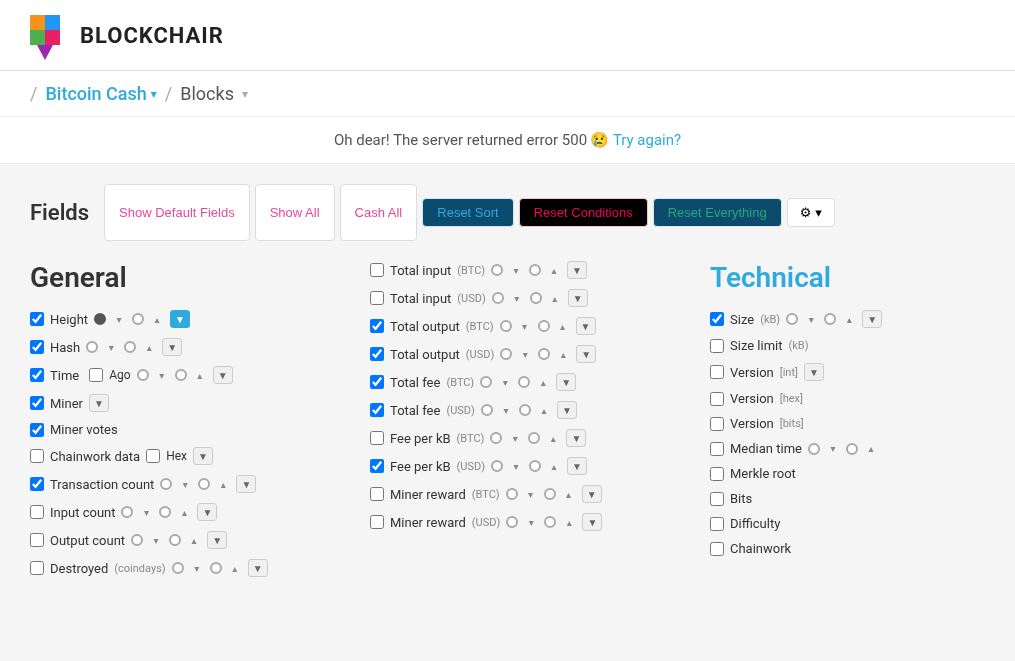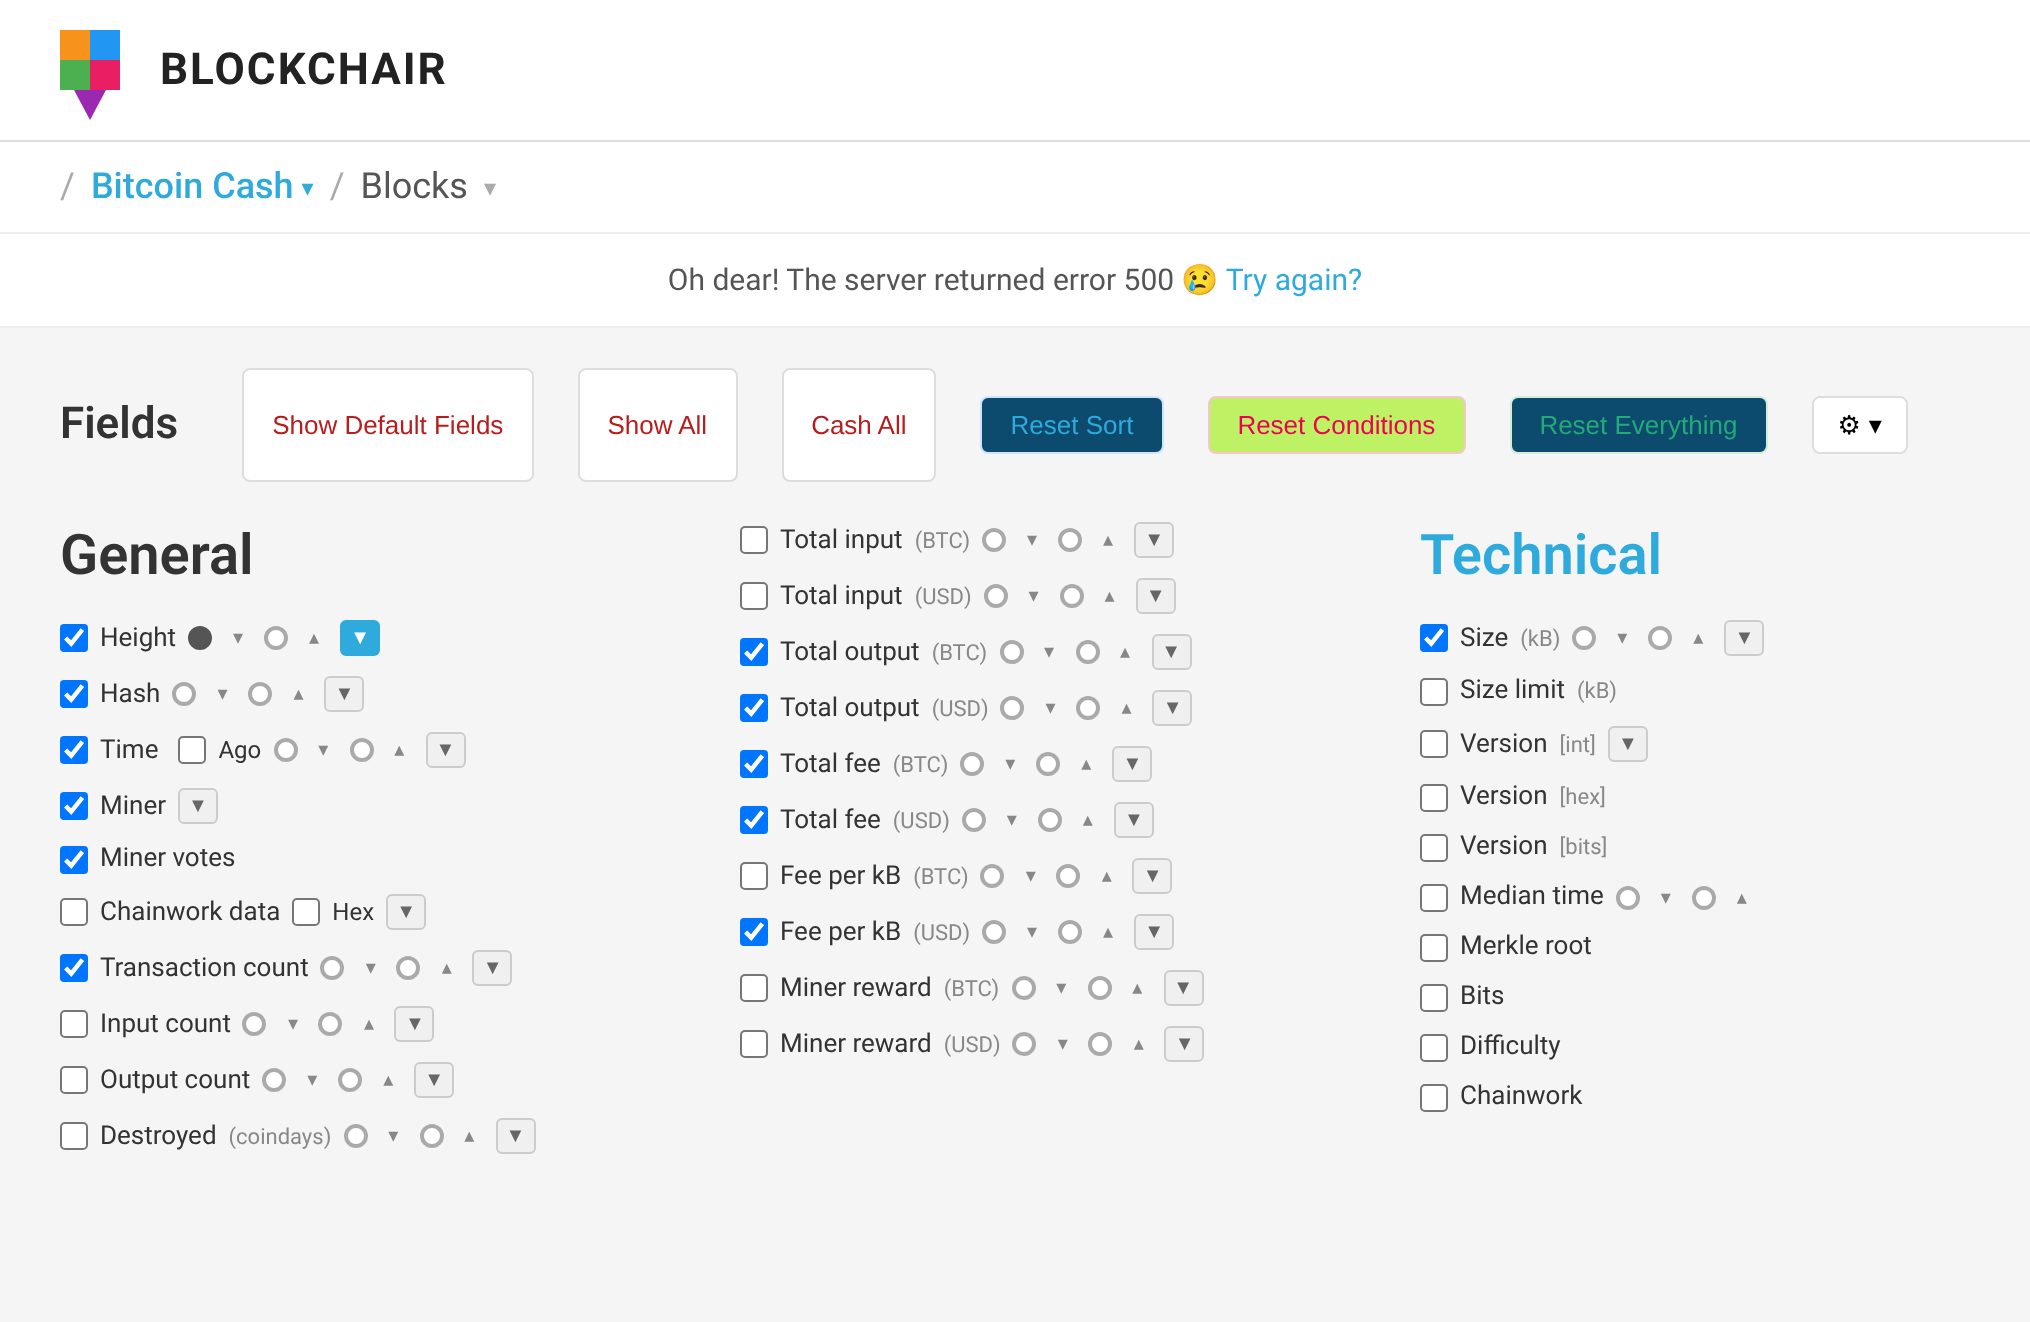--- a/index.html
+++ b/index.html
@@ -14,26 +14,26 @@
     .breadcrumb-sep { color: #aaa; font-size: 18px; }
     .breadcrumb-link { color: #2eaadc; font-size: 18px; font-weight: 500; display: flex; align-items: center; gap: 4px; cursor: pointer; }
     .breadcrumb-link .caret { font-size: 12px; color: #2eaadc; }
     .breadcrumb-static { color: #555; font-size: 18px; display: flex; align-items: center; gap: 8px; }
 
     .error-bar { text-align: center; padding: 14px; color: #555; font-size: 15px; background: white; border-bottom: 1px solid #eee; }
     .error-bar a { color: #2eaadc; cursor: pointer; text-decoration: none; }
 
     .main-content { padding: 20px 30px; }
 
-    .fields-header { display: flex; align-items: center; gap: 22px; margin-bottom: 20px; flex-wrap: wrap; }
+    .fields-header { display: flex; align-items: center; gap: 5px; margin-bottom: 20px; flex-wrap: wrap; }
     .fields-title { font-size: 22px; font-weight: 600; color: #333; margin-right: 10px; }
 
-    .btn { border: 1px solid #ddd; background: white; padding: 20px 14px; border-radius: 4px; cursor: pointer; font-size: 13px; color: #b91c1c; }
+    .btn { border: 1px solid #ddd; background: white; padding: 20px 14px; border-radius: 4px; cursor: pointer; font-size: 13px; color: #ec4899; }
     .btn-reset-sort { border: 1px solid #cce5ff; background: #0c4a6e; color: #2eaadc; padding: 6px 14px; border-radius: 4px; cursor: pointer; font-size: 13px; }
-    .btn-reset-cond { border: 1px solid #f5c6cb; background: #bef264; color: #e05; padding: 6px 14px; border-radius: 4px; cursor: pointer; font-size: 13px; }
+    .btn-reset-cond { border: 1px solid #f5c6cb; background: #000000; color: #e05; padding: 6px 14px; border-radius: 4px; cursor: pointer; font-size: 13px; }
     .btn-reset-all { border: 1px solid #d4edda; background: #0c4a6e; color: #2a7; padding: 6px 14px; border-radius: 4px; cursor: pointer; font-size: 13px; }
     .btn-gear { border: 1px solid #ddd; background: white; padding: 6px 12px; border-radius: 4px; cursor: pointer; font-size: 13px; display: flex; align-items: center; gap: 4px; }
 
     .columns { display: grid; grid-template-columns: 320px 320px 320px; gap: 20px; }
 
     .col-title { font-size: 28px; font-weight: 600; margin-bottom: 16px; color: #333; }
     .general-title { color: #333; }
     .monetary-title { color: #333; }
     .technical-title { color: #2eaadc; }
 

